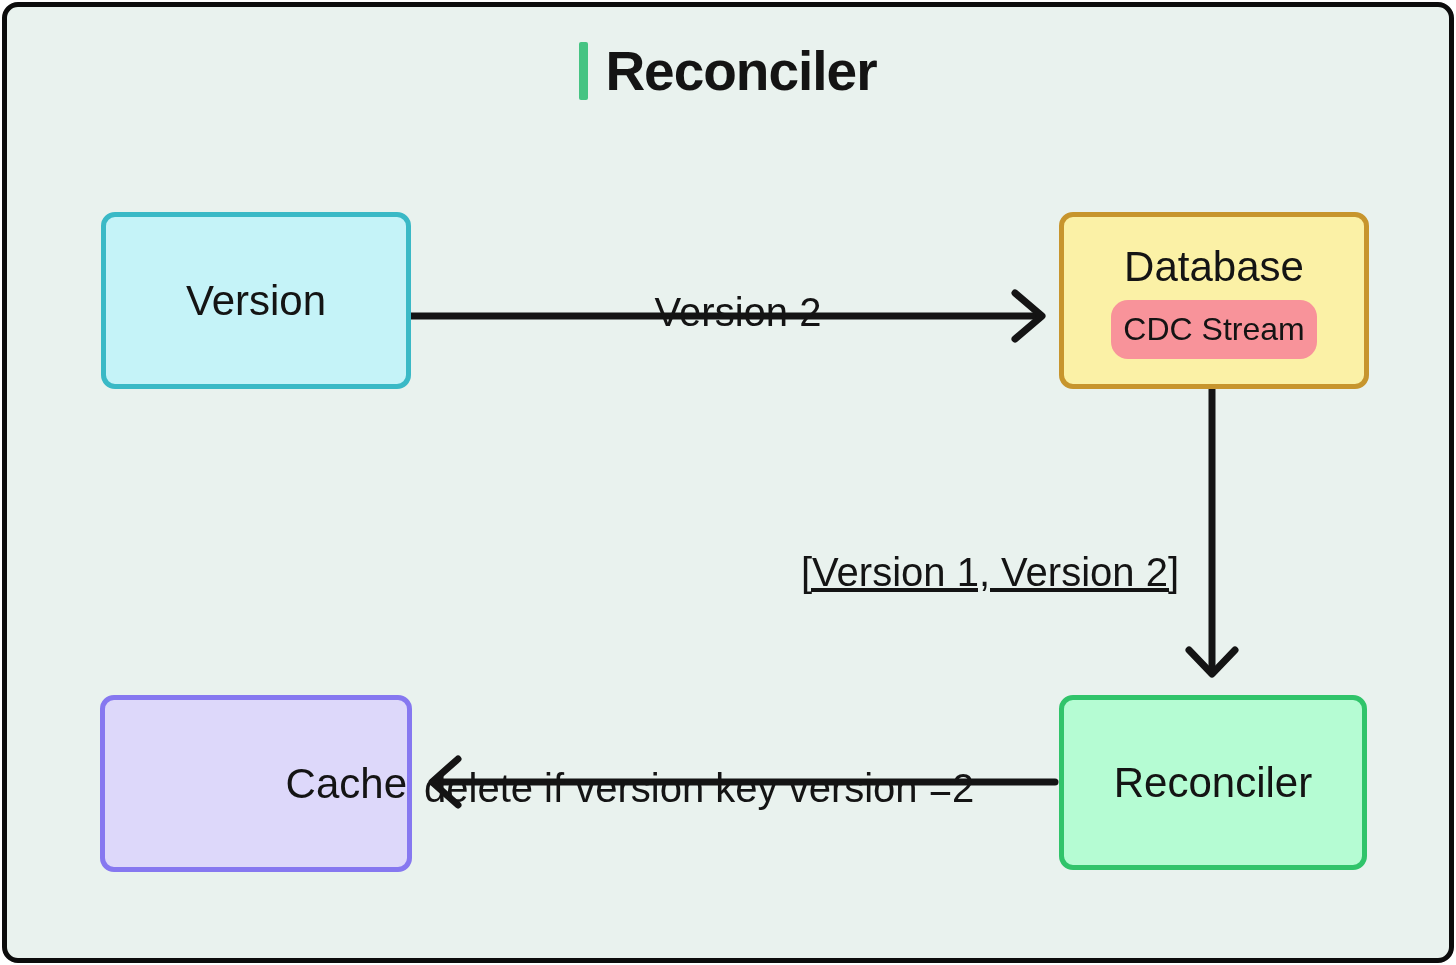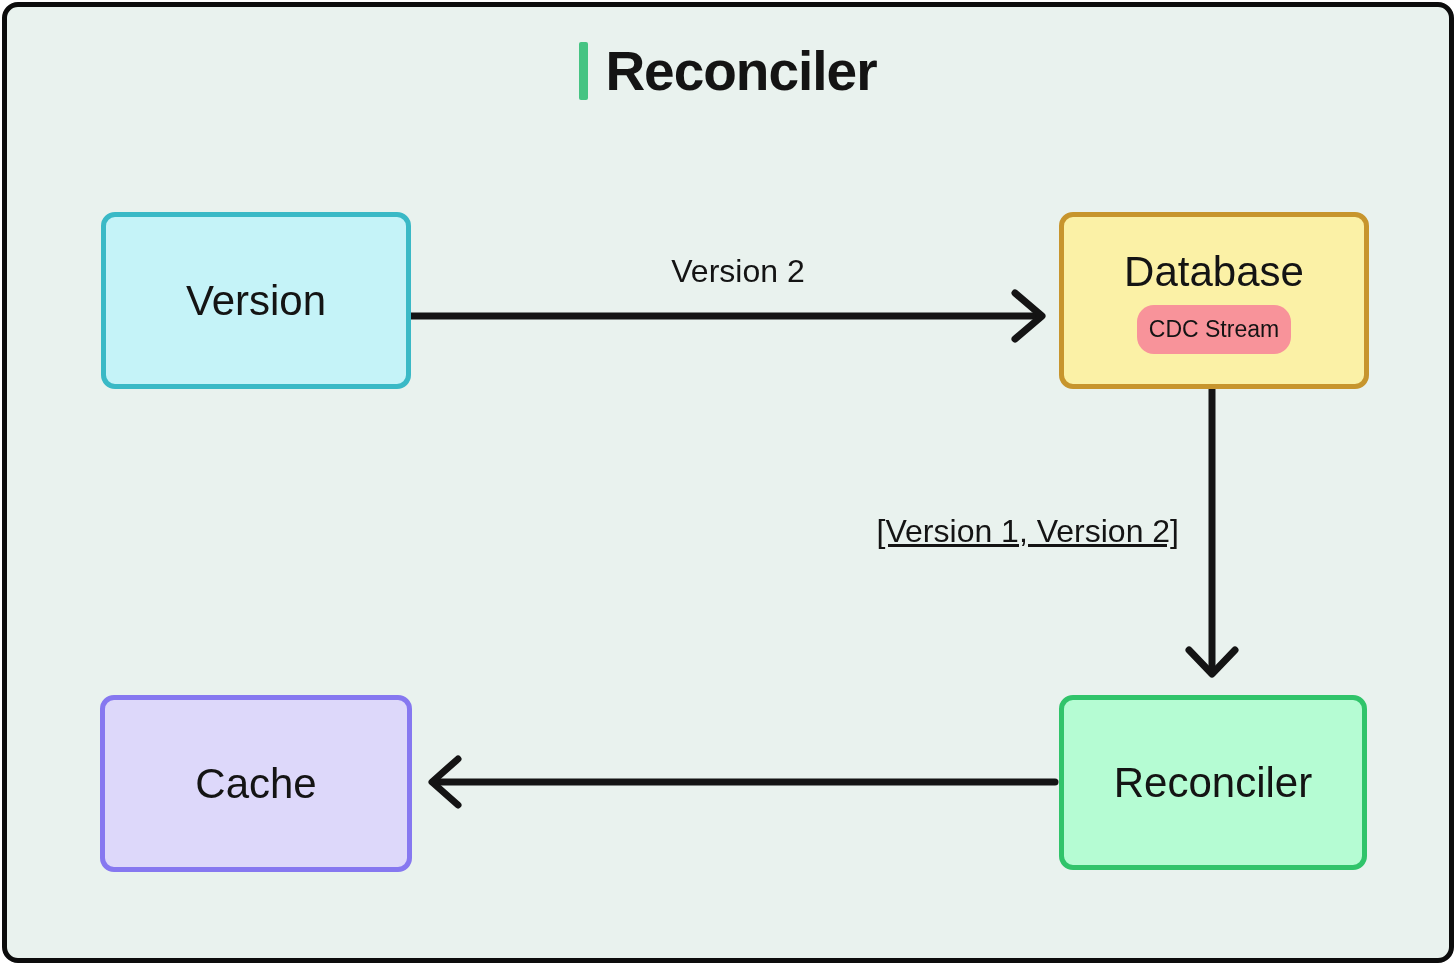--- a/index.html
+++ b/index.html
@@ -50,28 +50,29 @@
     font-size:42px;font-weight:500;color:var(--text);
   }
   .node-writer{left:94px;top:205px;width:310px;height:177px;
     background:var(--writer-fill);border-color:var(--writer-border);}
   .node-database{left:1052px;top:205px;width:310px;height:177px;
     background:var(--database-fill);border-color:var(--database-border);
     flex-direction:column;gap:9px;}
   .node-reconciler{left:1052px;top:688px;width:308px;height:175px;
     background:var(--reconciler-fill);border-color:var(--reconciler-border);}
   .node-cache{left:93px;top:688px;width:312px;height:177px;
-    background:var(--cache-fill);border-color:var(--cache-border);}
+    background:var(--cache-fill);border-color:var(--cache-border);justify-content:flex-end;}
   .cdc-pill{
     background:var(--cdc-fill);border-radius:17px;
-    padding:11px 12px;font-size:23px;font-weight:500;color:var(--text);
+    padding:11px 12px;font-size:32px;font-weight:500;color:var(--text);
   }
   .edge-label{
-    position:absolute;font-size:32px;font-weight:500;color:var(--text);
+    position:absolute;font-size:40px;font-weight:500;color:var(--text);
     white-space:nowrap;
+    margin-top:37px;
   }
   .el-1{left:556px;top:246px;width:350px;text-align:center;}
   .el-2{right:270px;top:506px;text-align:right;text-decoration:underline;}
   .el-3{left:417px;top:722px;width:540px;text-align:center;}
 </style>
 </head>
 <body>
 
 <div class="frame">
 
@@ -109,14 +110,15 @@
   <div class="node node-reconciler">
     <span>Reconciler</span>
   </div>
 
   <div class="node node-cache">
     <span>Cache</span>
   </div>
 
   <div class="edge-label el-1">Version 2</div>
   <div class="edge-label el-2">[Version 1, Version 2]</div>
+  <div class="edge-label el-3">delete if version key version =2</div>
 
 </div>
 
 </body></html>

